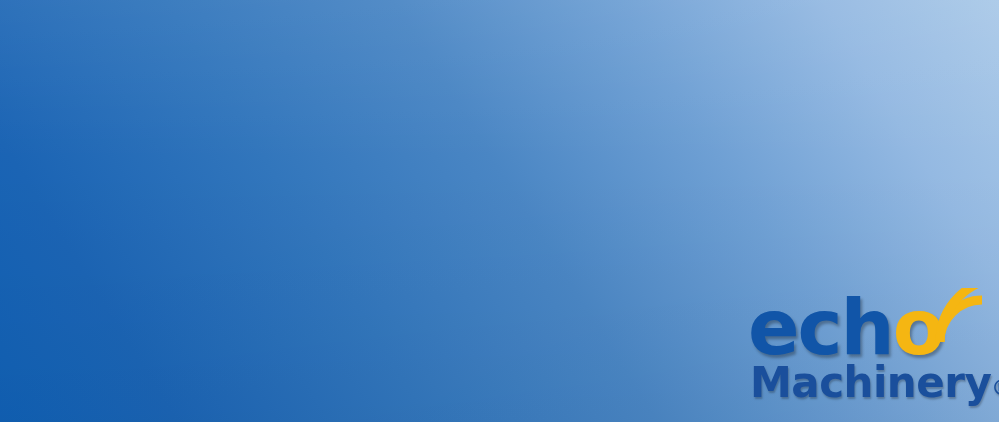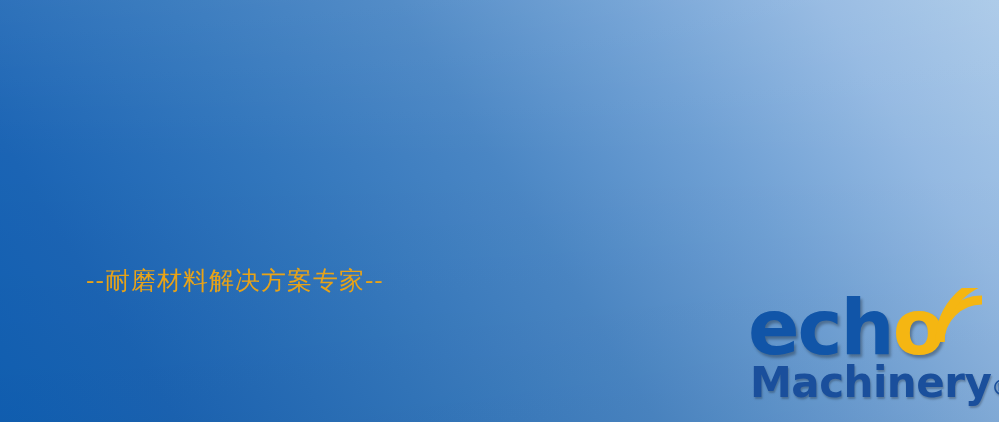--- a/index.html
+++ b/index.html
@@ -117,21 +117,20 @@
   }
 </style>
 </head>
 <body>
 
 <div id="banner">
 
   <div id="sheen"></div>
 
 
-  <div id="subtitle">--耐磨材料解决方案专家--</div>
 
   <div id="logo">
 
     <div id="logo-word">
       <div class="logo-echo-text"><span>ech</span><span class="logo-o-text">o</span></div>
 
       <svg id="logo-arcs" viewBox="0 0 80 62">
         <g fill="none" stroke="#f5b612" stroke-width="9" stroke-linecap="butt">
           <path d="M14 56 A 42 42 0 0 1 56 14" transform="translate(2,-2)"></path>
           <path d="M14 56 A 64 64 0 0 1 78 -8" transform="translate(2,-2)" stroke-width="9"></path>

